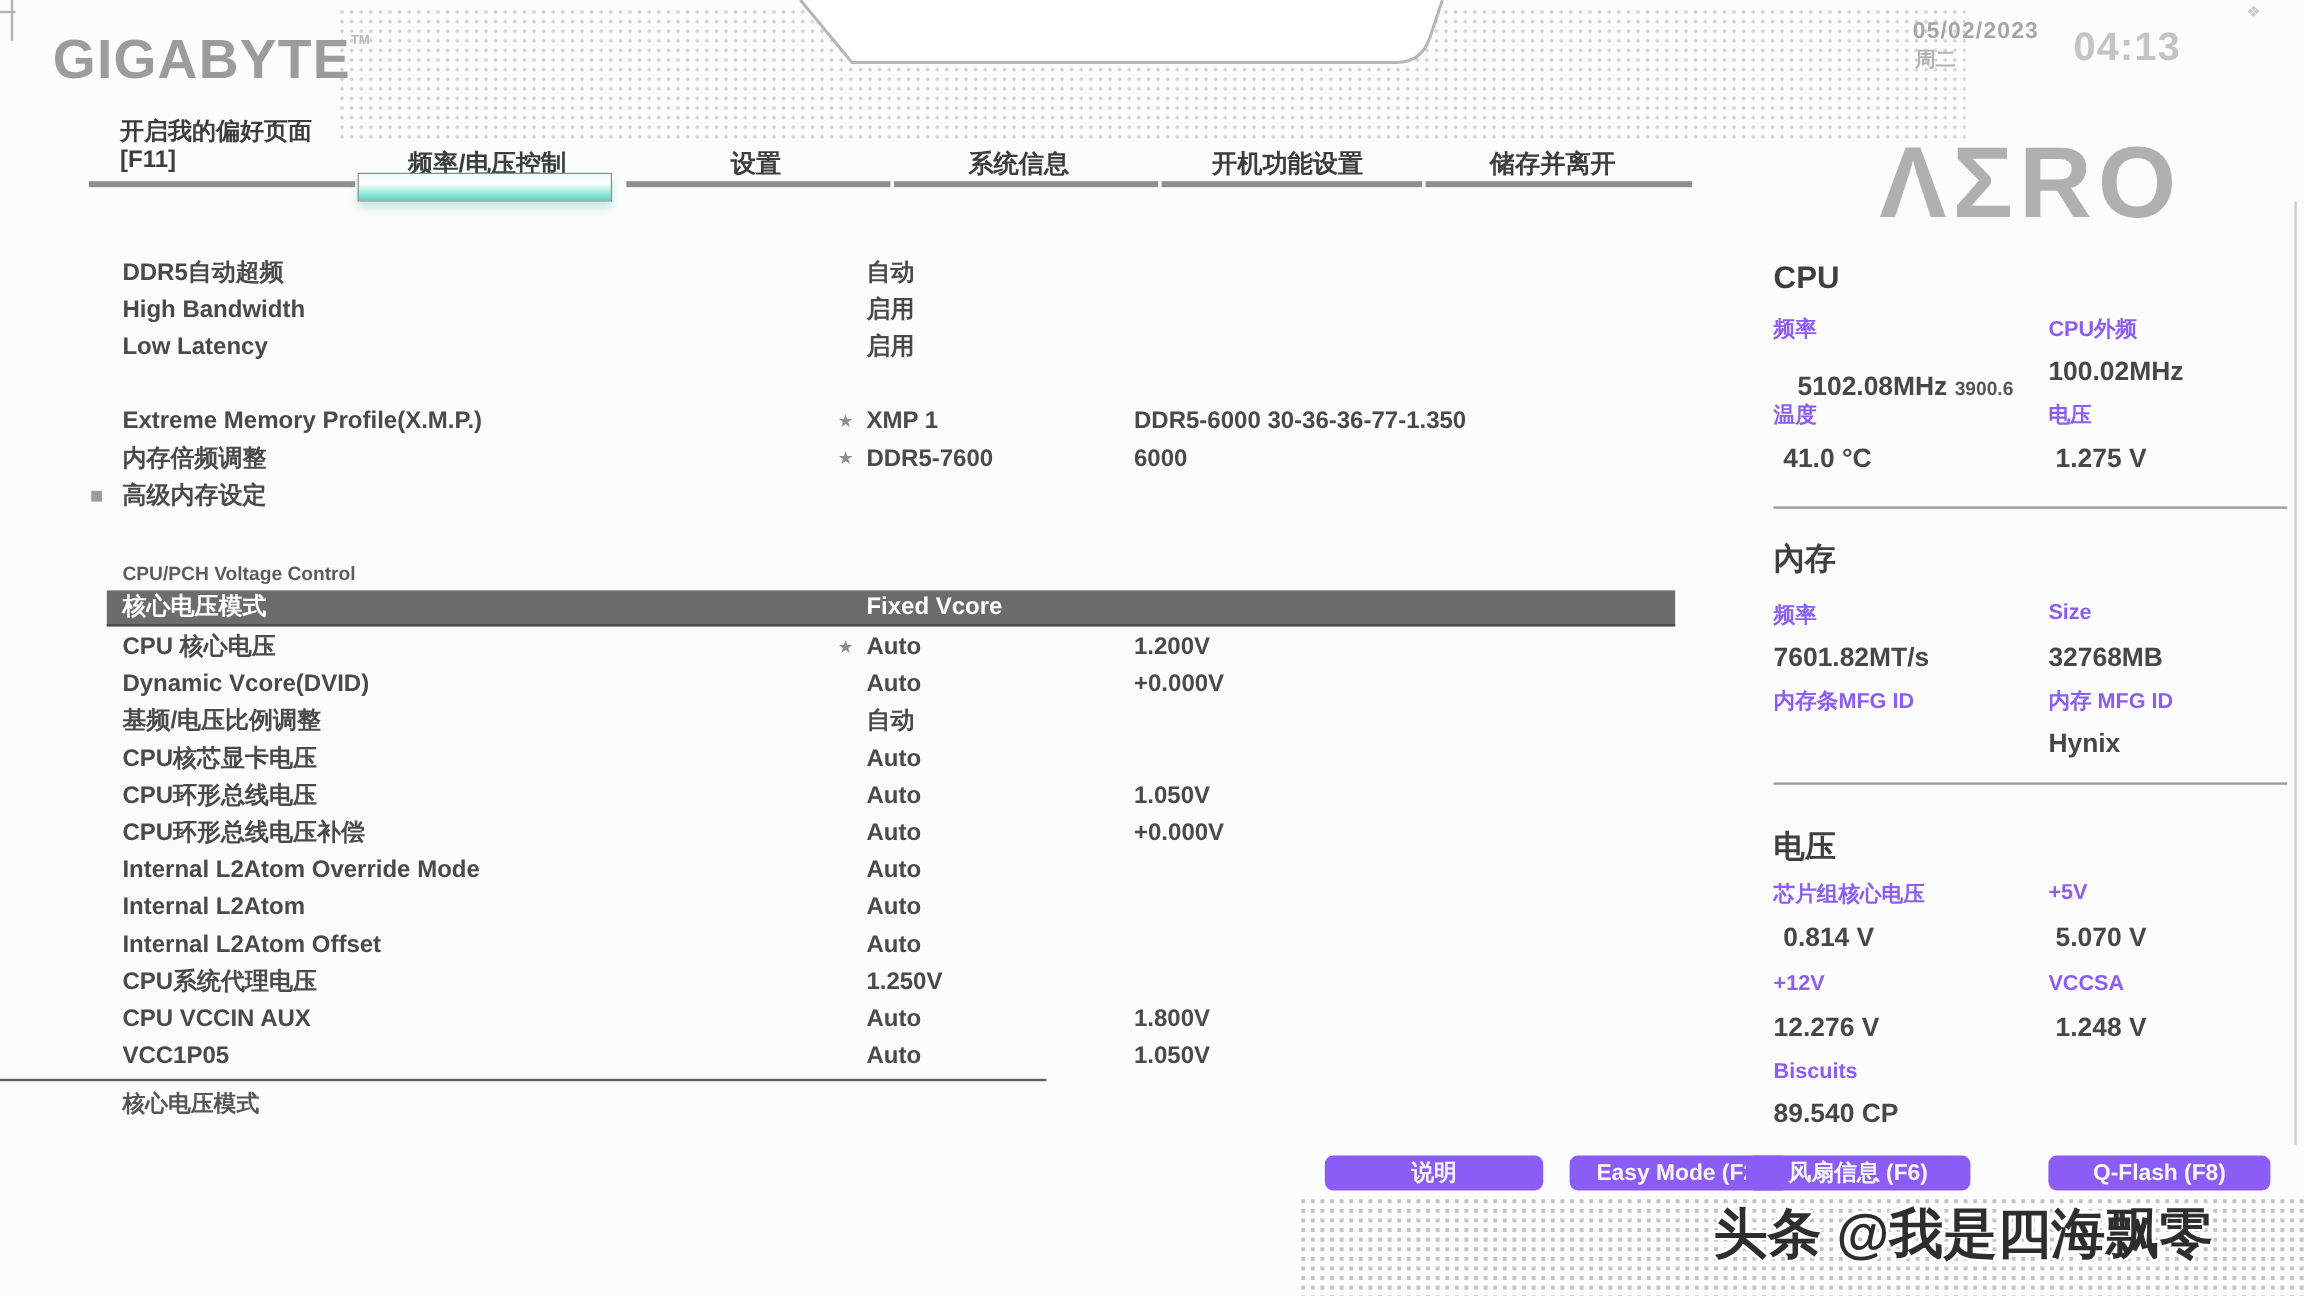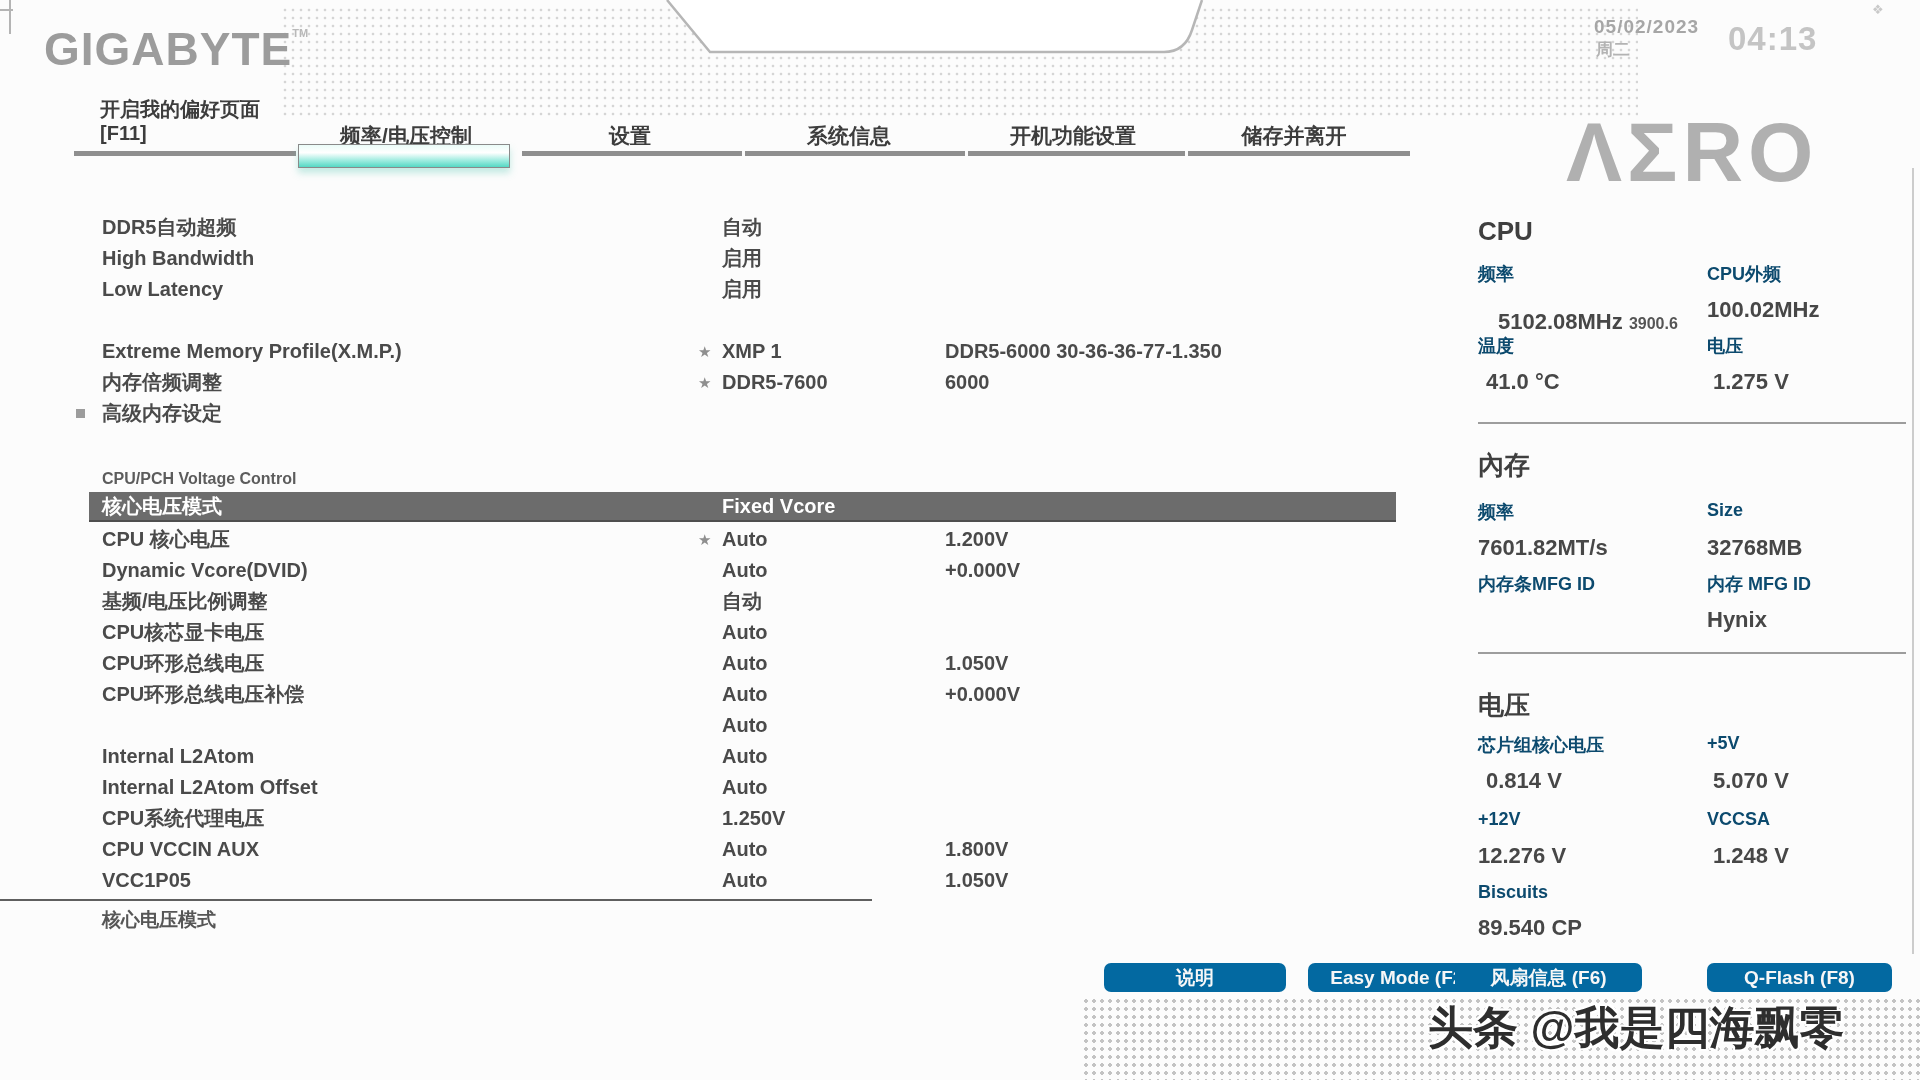--- a/index.html
+++ b/index.html
@@ -57,28 +57,28 @@
   .section-title{position:absolute;left:102px;top:463px;height:31px;line-height:31px;font-size:16px;font-weight:700;color:#5c5c5c;}
   .hl-bar{position:absolute;left:89px;top:492px;width:1307px;height:28px;line-height:28px;background:#6c6c6c;
     border-bottom:2px solid #4e4e4e;color:#ffffff;font-size:20px;font-weight:700;}
   .hl-bar .lbl{position:absolute;left:13px;}
   .hl-bar .val{position:absolute;left:633px;}
   .help-divider{position:absolute;left:0;top:899px;width:872px;height:2px;background:#5f5f5f;}
   .help-text{position:absolute;left:102px;top:907px;font-size:19px;font-weight:600;color:#565656;}
 
   
   .p-title{position:absolute;font-size:26px;font-weight:800;color:#3f3f3f;}
-  .p-label{position:absolute;font-size:18px;font-weight:600;color:#0c4a6e;}
+  .p-label{position:absolute;font-size:18px;font-weight:600;color:#8b5cf6;}
   .p-value{position:absolute;font-size:22px;font-weight:800;color:#474747;}
   .p-value .sub{font-size:16px;font-weight:800;color:#555;}
   .p-div{position:absolute;left:1478px;width:428px;height:2px;background:#9d9d9d;}
   .p-rightline{position:absolute;left:1912px;top:168px;width:2px;height:786px;background:#cccccc;}
 
   
-  .fbtn{position:absolute;top:963px;height:29px;line-height:29px;background:#0369a1;border-radius:7px;
+  .fbtn{position:absolute;top:963px;height:29px;line-height:29px;background:#8b5cf6;border-radius:7px;
     color:#f7f7f7;font-size:19px;font-weight:700;text-align:center;cursor:default;}
   .watermark{position:absolute;left:1428px;top:998px;font-size:45px;font-weight:800;color:#2e2e2e;white-space:nowrap;
     text-shadow:-2px 0 0 #fff,2px 0 0 #fff,0 -2px 0 #fff,0 2px 0 #fff,-2px -2px 0 #fff,2px 2px 0 #fff,-2px 2px 0 #fff,2px -2px 0 #fff;}
 </style>
 </head>
 <body>
 
 <div id="screen">
 
   <div class="dots" style="left:281px;top:6px;width:1357px;height:112px;"></div>
@@ -175,20 +175,21 @@
     <span class="lbl nowrap">CPU环形总线电压</span>
     <span class="val nowrap">Auto</span>
     <span class="ext nowrap">1.050V</span>
   </div>
   <div class="row" style="top:679px;">
     <span class="lbl nowrap">CPU环形总线电压补偿</span>
     <span class="val nowrap">Auto</span>
     <span class="ext nowrap">+0.000V</span>
   </div>
   <div class="row" style="top:710px;">
+    <span class="lbl nowrap">Internal L2Atom Override Mode</span>
     <span class="val nowrap">Auto</span>
   </div>
   <div class="row" style="top:741px;">
     <span class="lbl nowrap">Internal L2Atom</span>
     <span class="val nowrap">Auto</span>
   </div>
   <div class="row" style="top:772px;">
     <span class="lbl nowrap">Internal L2Atom Offset</span>
     <span class="val nowrap">Auto</span>
   </div>

